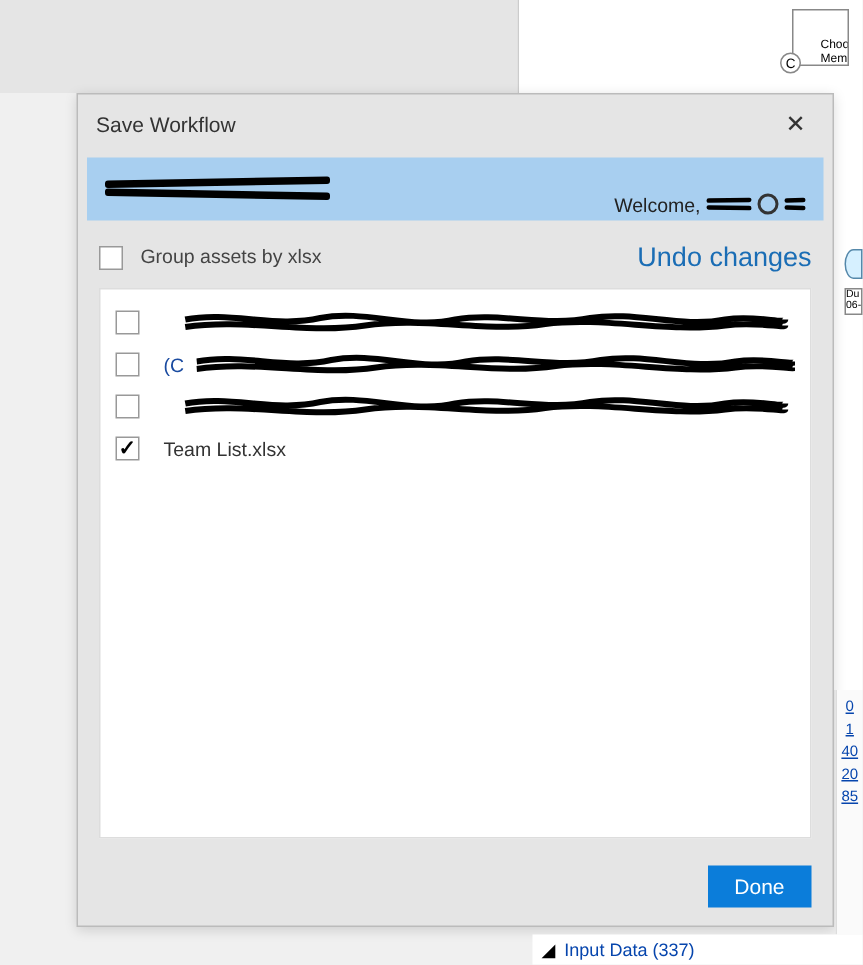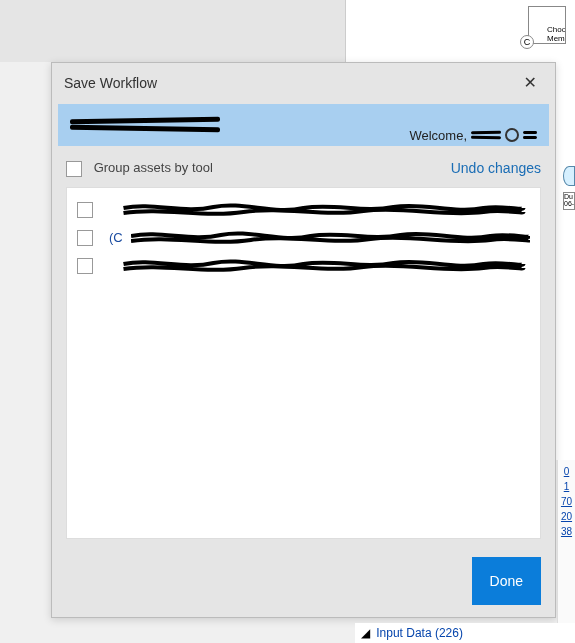--- a/index.html
+++ b/index.html
@@ -141,21 +141,21 @@
       font-size: 14px;
       color: #000;
       font-weight: bold;
     }
     .link {
       color: #0645ad;
       cursor: pointer;
     }
     .undo-link {
       color: #1a6db5;
-      font-size: 14px;
+      font-size: 18px;
     }
     .list-panel {
       margin: 4px 14px 10px 14px;
       background: #fff;
       border: 1px solid #ddd;
       flex: 1;
       padding: 8px 10px;
       overflow: hidden;
     }
     .list-item {
@@ -182,21 +182,21 @@
     }
     .button-row {
       display: flex;
       justify-content: flex-end;
       padding: 8px 14px 12px 14px;
     }
     .done-btn {
       background: #0b7dda;
       color: #fff;
       border: none;
-      padding: 16px 18px;
+      padding: 6px 18px;
       font-size: 14px;
       cursor: pointer;
     }
     .bottom-strip {
       position: absolute;
       bottom: 0; right: 0;
       width: 220px; height: 20px;
       display: flex;
       align-items: center;
       gap: 6px;
@@ -260,21 +260,21 @@
       <span>Welcome,</span>
       <span class="scribble" style="width:30px"></span>
       <span class="gear-icon"></span>
       <span class="scribble" style="width:14px"></span>
     </span>
   </div>
 
   <div class="options-row">
     <label>
       <span class="checkbox"></span>
-      <span>Group assets by tool</span>
+      <span>Group assets by xlsx</span>
     </label>
     <span class="undo-link">Undo changes</span>
   </div>
 
   <div class="list-panel">
     <div class="list-item">
       <span class="checkbox"></span>
       <span class="item-label"></span>
       <span class="scribble-line">
         <svg viewBox="0 0 400 20">
@@ -293,31 +293,35 @@
     </div>
     <div class="list-item">
       <span class="checkbox"></span>
       <span class="item-label"></span>
       <span class="scribble-line">
         <svg viewBox="0 0 400 20">
             <path d="M0,8 C30,2 60,14 90,7 C120,1 150,15 180,8 C210,3 240,13 270,7 C300,2 330,14 360,8 C380,5 400,11 400,8 M0,13 C40,7 80,18 120,12 C160,6 200,17 240,11 C280,6 320,17 360,12 C380,9 400,14 400,12" stroke="#000" stroke-width="4" fill="none"></path>
           </svg>
       </span>
     </div>
+    <div class="list-item">
+      <span class="checkbox checked"></span>
+      <span class="item-label">Team List.xlsx</span>
+    </div>
   </div>
 
   <div class="button-row">
     <button class="done-btn">Done</button>
   </div>
 </div>
 
 <div class="right-strip">
   <span>0</span>
   <span>1</span>
-  <span>70</span>
+  <span>40</span>
   <span>20</span>
-  <span>38</span>
+  <span>85</span>
 </div>
 
 <div class="bottom-strip">
   <span>◢</span>
-  <span class="link">Input Data (226)</span>
+  <span class="link">Input Data (337)</span>
 </div>
 
 </body></html>

